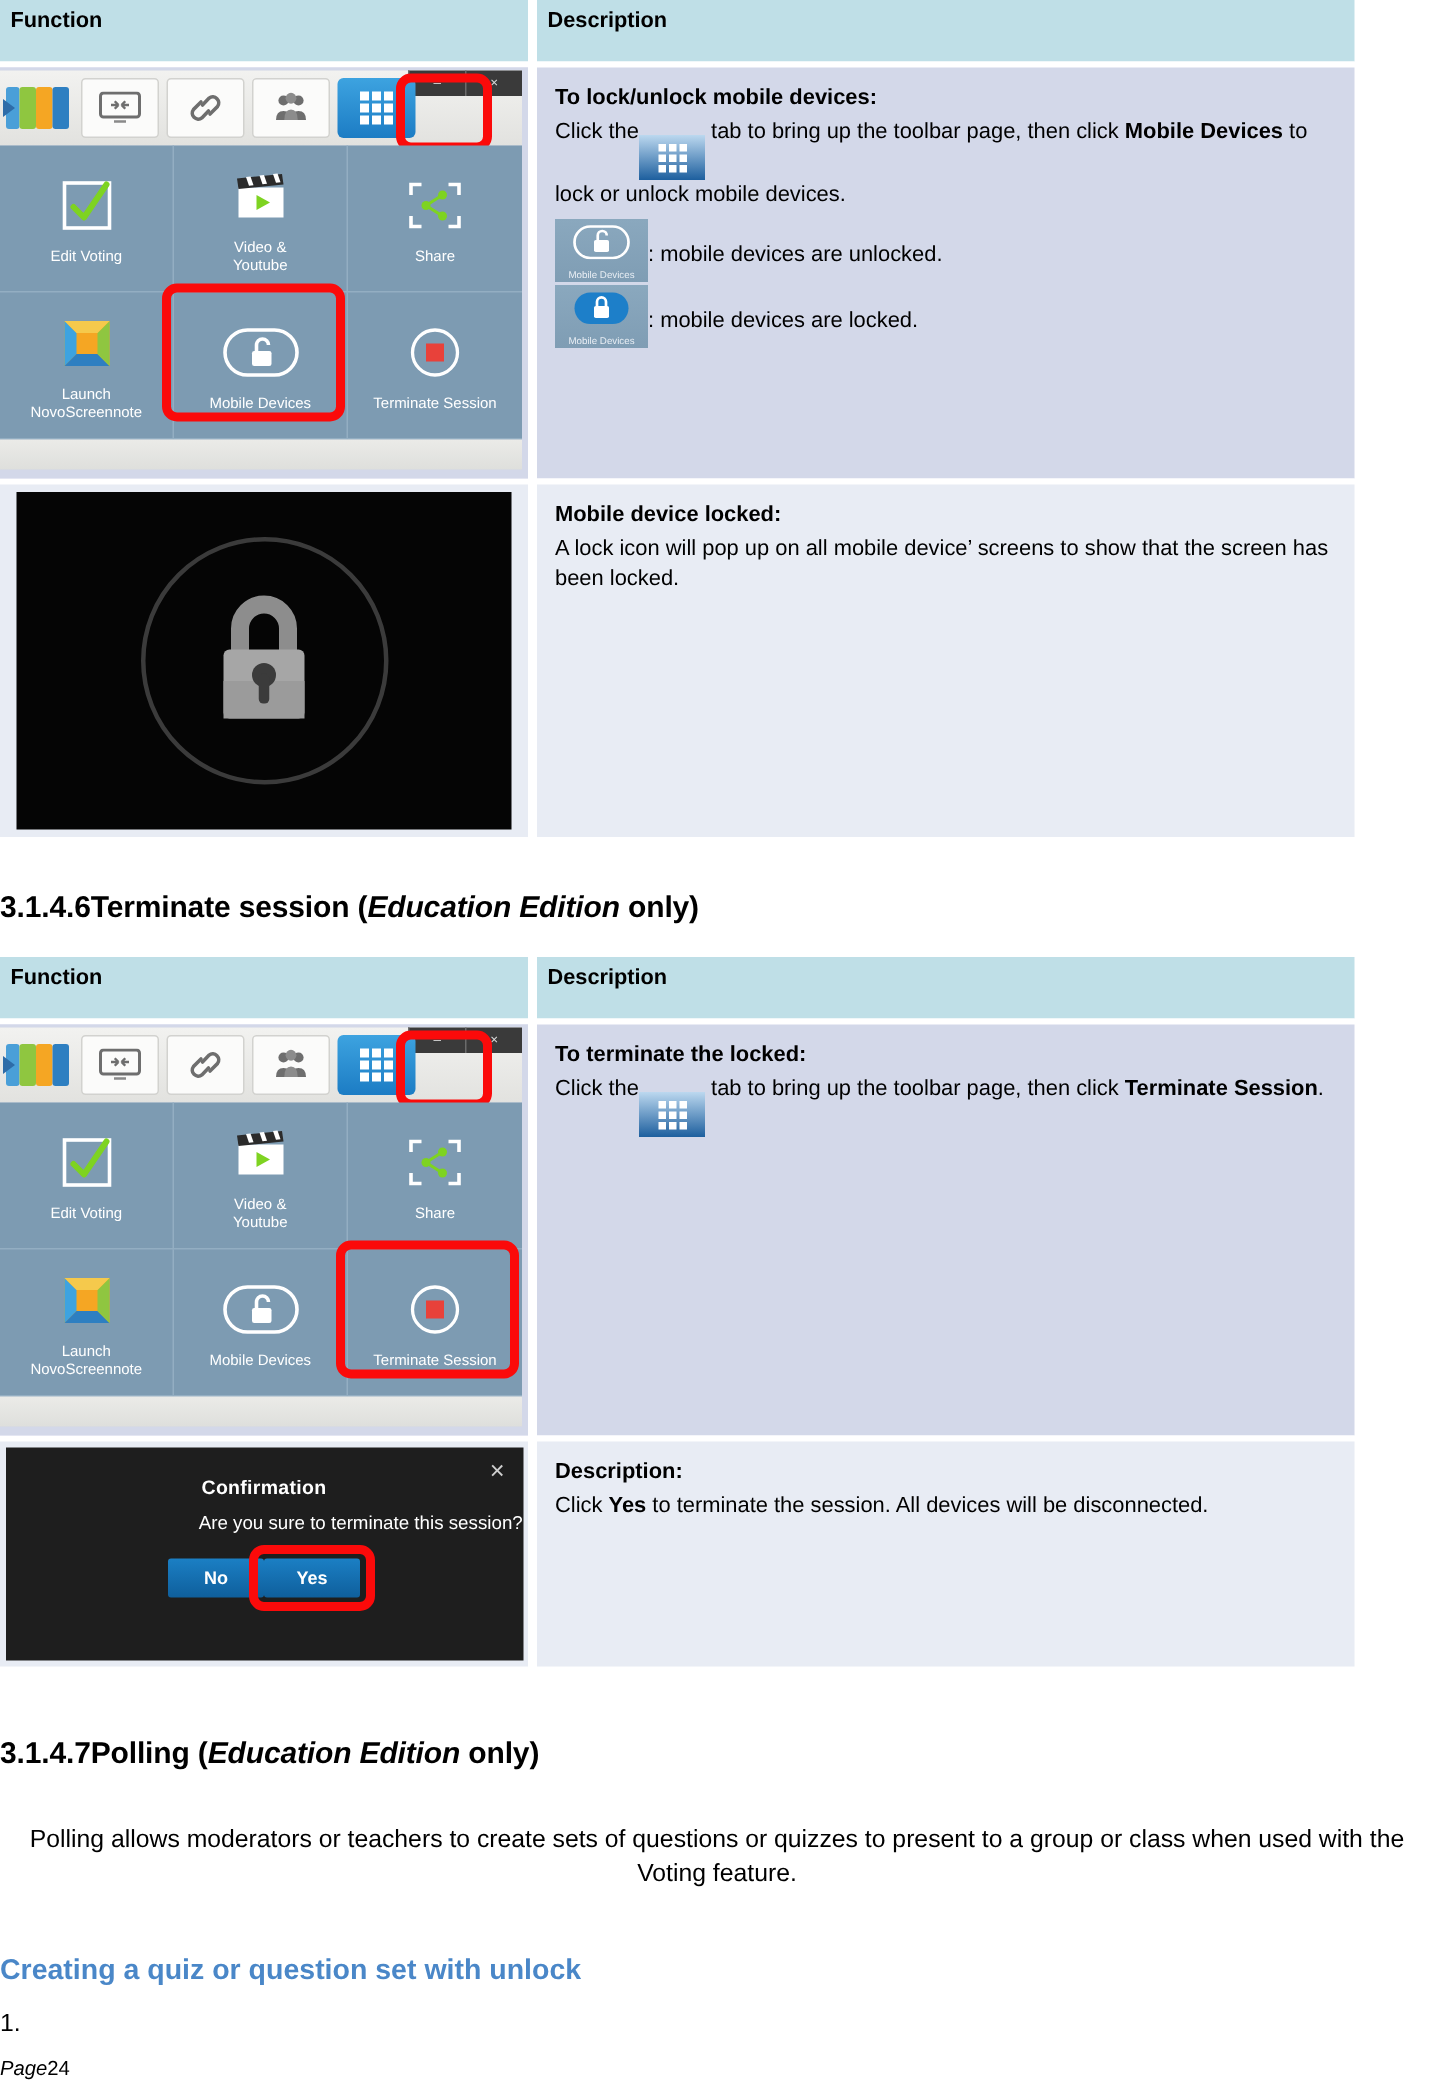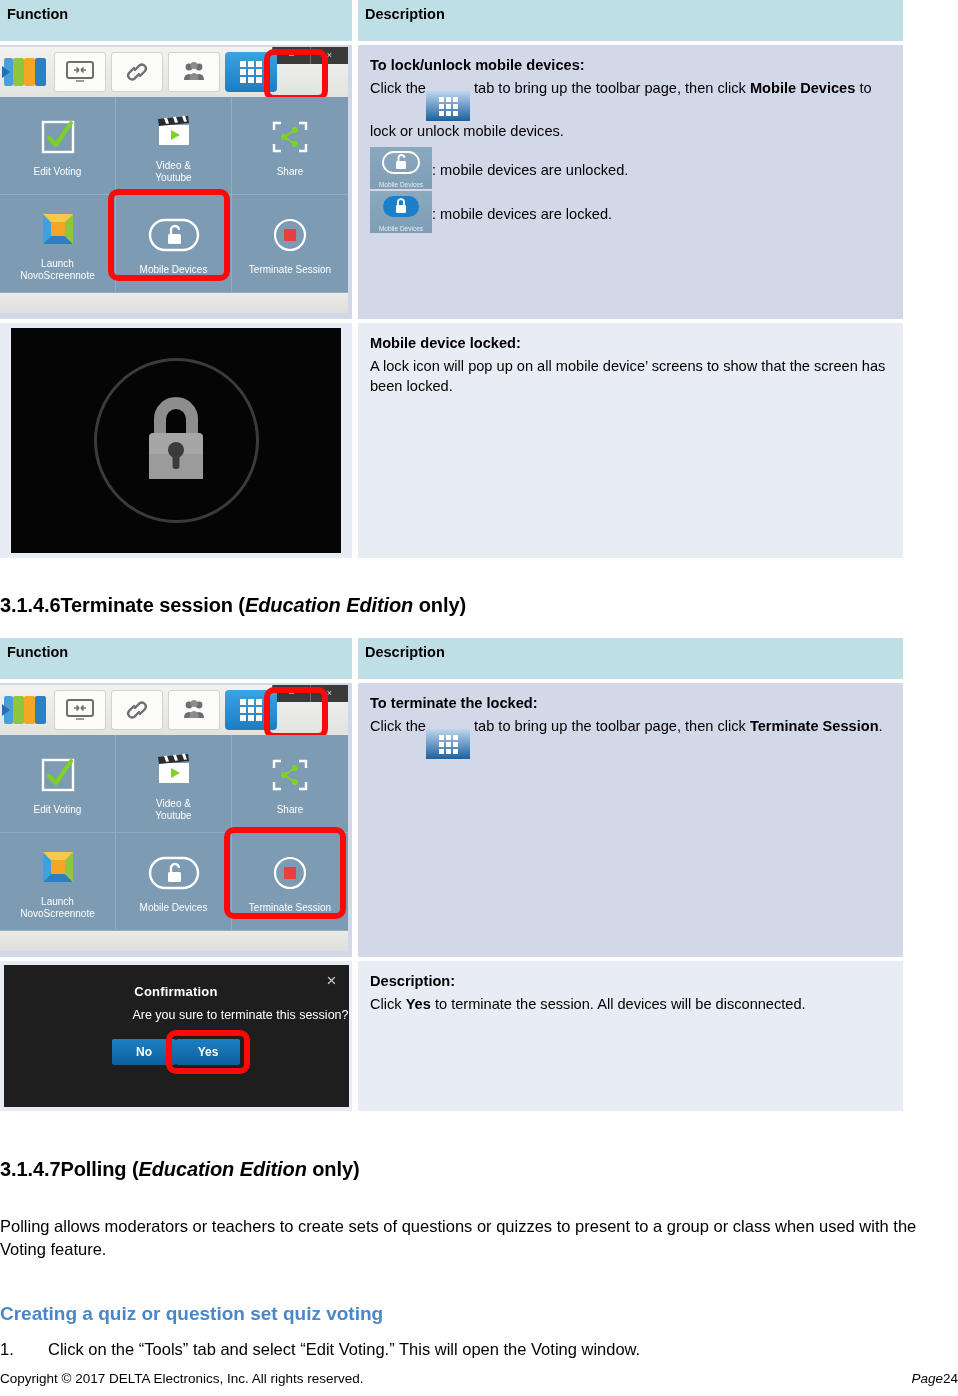--- a/index.html
+++ b/index.html
@@ -186,21 +186,21 @@
 
   
   h2.sec {
     font-size: 20px; font-weight: bold; margin: 0; padding: 0;
     letter-spacing: -0.1px;
   }
   h2.sec em { font-style: italic; }
   h3.blue {
     color: #4a87c8; font-size: 19px; font-weight: bold; margin: 0;
   }
-  p.body { font-size: 16.5px; margin: 0; line-height: 1.38; }
+  p.body { font-size: 16.5px; margin: 0; line-height: 1.38; text-align: center; }
   .num-item { font-size: 16.5px; display: flex; }
   .num-item .n { width: 48px; flex: none; }
   .footer {
     font-size: 13.5px; display: flex; justify-content: space-between;
     align-items: baseline;
   }
   .footer .pg em { font-style: italic; }
 </style>
 </head>
 <body>
@@ -654,25 +654,23 @@
   </tr>
 </tbody>
   </table>
 
 <h2 class="sec" style="position:absolute;left:0;top:1158px;">
   <span>3.1.4.7</span><span>Polling (</span><em>Education Edition</em><span> only)</span>
 </h2>
 
 <p class="body" style="position:absolute;left:0;top:1215px;width:956px;">Polling allows moderators or teachers to create sets of questions or quizzes to present to a group or class when used with the Voting feature.</p>
 
-<h3 class="blue" style="position:absolute;left:0;top:1303px;">Creating a quiz or question set quiz voting</h3>
+<h3 class="blue" style="position:absolute;left:0;top:1303px;">Creating a quiz or question set with unlock</h3>
 
 <div class="num-item" style="position:absolute;left:0;top:1340px;width:958px;">
   <span class="n">1.</span>
-  <span>Click on the “Tools” tab and select “Edit Voting.” This will open the Voting window.</span>
 </div>
 
 <div class="footer" style="position:absolute;left:0;top:1371px;width=958px;width:958px;">
-  <span>Copyright © 2017 DELTA Electronics, Inc. All rights reserved.</span>
   <span class="pg">
     <em>Page</em><span>24</span>
   </span>
 </div>
 
 </body></html>

